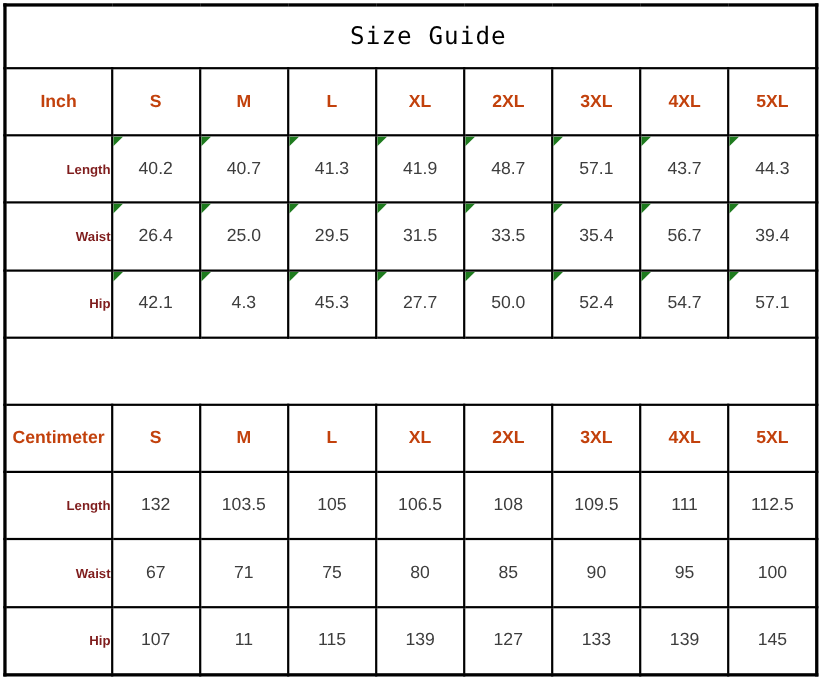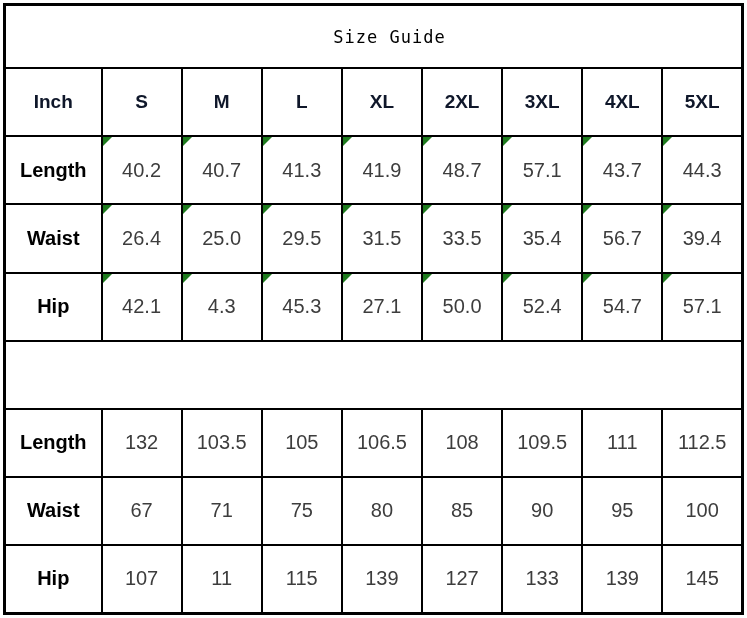--- a/index.html
+++ b/index.html
@@ -30,39 +30,40 @@
     border: 2px solid #000000;
     text-align: center;
     vertical-align: middle;
     padding: 0;
     position: relative;
     overflow: hidden;
   }
   td.title-cell {
     height: 50px;
     font-family: "DejaVu Sans Mono", "Liberation Mono", monospace;
-    font-size: 17px;
+    font-size: 22px;
     font-weight: 400;
     letter-spacing: 1px;
     padding-left: 32px;
   }
   tr.data-row td { height: 54px; }
   td.head-cell {
     font-weight: bold;
-    font-size: 19px;
-    color: #0f172a;
+    font-size: 16px;
+    color: #c2410c;
   }
   td.label-cell {
     font-weight: bold;
-    font-size: 20px;
-    color: #000000;
+    font-size: 12px;
+    color: #7f1d1d;
+    text-align: right;
   }
   td.value-cell {
     font-weight: 400;
-    font-size: 20px;
+    font-size: 16px;
     color: #3d3d3d;
     margin-left: 21px;
   }
   td.spacer-cell {
     height: 54px;
     border-left: none;
     border-right: none;
   }
   td.footer-cell {
     height: 50px;
@@ -135,31 +136,42 @@
     <td class="value-cell"><span class="tri"></span><span>35.4</span></td>
     <td class="value-cell"><span class="tri"></span><span>56.7</span></td>
     <td class="value-cell"><span class="tri"></span><span>39.4</span></td>
   </tr>
 
   <tr class="data-row">
     <td class="label-cell">Hip</td>
     <td class="value-cell"><span class="tri"></span><span>42.1</span></td>
     <td class="value-cell"><span class="tri"></span><span>4.3</span></td>
     <td class="value-cell"><span class="tri"></span><span>45.3</span></td>
-    <td class="value-cell"><span class="tri"></span><span>27.1</span></td>
+    <td class="value-cell"><span class="tri"></span><span>27.7</span></td>
     <td class="value-cell"><span class="tri"></span><span>50.0</span></td>
     <td class="value-cell"><span class="tri"></span><span>52.4</span></td>
     <td class="value-cell"><span class="tri"></span><span>54.7</span></td>
     <td class="value-cell"><span class="tri"></span><span>57.1</span></td>
   </tr>
 
   <tr>
     <td class="spacer-cell" colspan="9"></td>
   </tr>
 
+  <tr class="data-row">
+    <td class="head-cell">Centimeter</td>
+    <td class="head-cell">S</td>
+    <td class="head-cell">M</td>
+    <td class="head-cell">L</td>
+    <td class="head-cell">XL</td>
+    <td class="head-cell">2XL</td>
+    <td class="head-cell">3XL</td>
+    <td class="head-cell">4XL</td>
+    <td class="head-cell">5XL</td>
+  </tr>
 
   <tr class="data-row">
     <td class="label-cell">Length</td>
     <td class="value-cell"><span>132</span></td>
     <td class="value-cell"><span>103.5</span></td>
     <td class="value-cell"><span>105</span></td>
     <td class="value-cell"><span>106.5</span></td>
     <td class="value-cell"><span>108</span></td>
     <td class="value-cell"><span>109.5</span></td>
     <td class="value-cell"><span>111</span></td>

